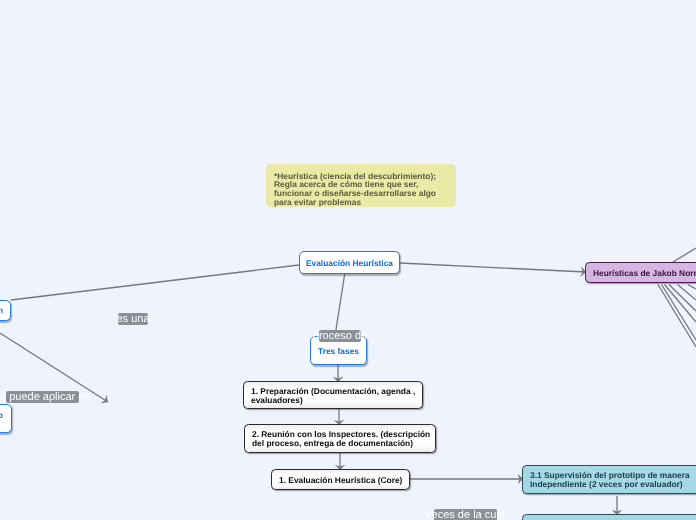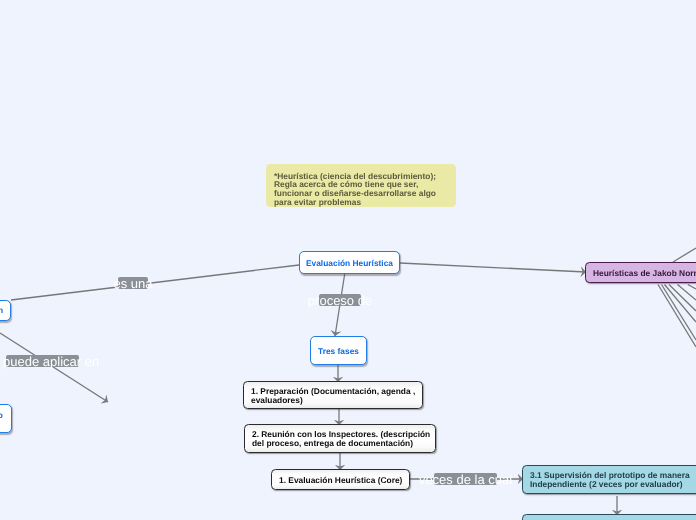--- a/index.html
+++ b/index.html
@@ -20,24 +20,24 @@
         border-radius:4.5px;color:#0d0d0d;font-size:8.4px;
         box-shadow:1px 1px 1.2px rgba(60,60,70,.5);}
   .purple{border:1.6px solid #4a1b4c;background:#d7b5e2;border-radius:4.5px;color:#36163a;
         font-size:8.4px;box-shadow:1px 1px 1.5px rgba(60,60,70,.5);}
   .teal{border:1.6px solid #2a4b59;background:#a3d8e4;border-radius:4.5px;color:#22404e;
         font-size:8.4px;box-shadow:1px 1px 1.5px rgba(60,60,70,.5);}
   .note{background:#eaeaa6;border-radius:4.5px;color:#5d5b3d;font-size:8.4px;
         text-align:left;align-items:flex-start;justify-content:flex-start;
         padding:7px 8px;line-height:8.6px;}
 
-  .edge-lbl{position:absolute;background:#8b9097;color:#ffffff;font-size:13px;
+  .edge-lbl{position:absolute;background:#8b9097;color:#ffffff;font-size:11px;
         font-weight:normal;border-radius:2px;white-space:nowrap;
         display:flex;align-items:center;justify-content:center;box-sizing:border-box;
-        line-height:1;padding-top:1px;}
+        line-height:1;padding-top:1px;margin-top:36px;}
 </style>
 </head>
 <body>
 
 <div id="stage">
 
   <svg class="edges" viewBox="0 0 696 520">
     <defs>
       <marker id="ah" markerWidth="6" markerHeight="11" refX="5.4" refY="5.5" orient="auto" markerUnits="userSpaceOnUse">
         <path d="M0,0 L5.4,5.5 L0,11 L1.9,5.5 Z" fill="#7b7b7e"></path>

